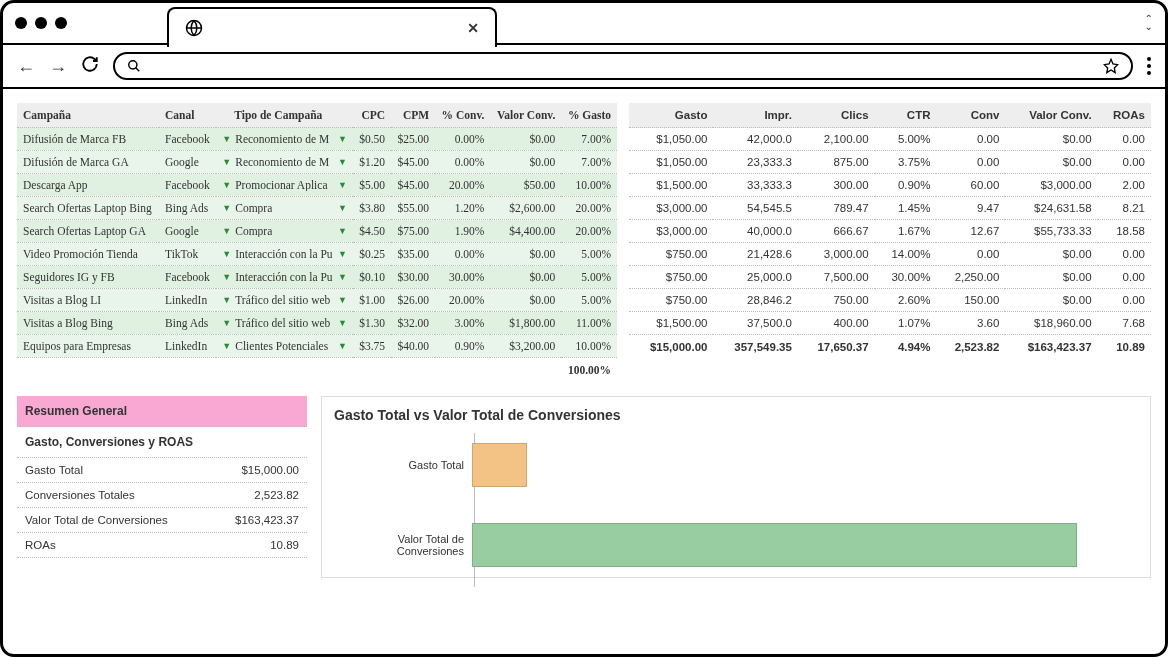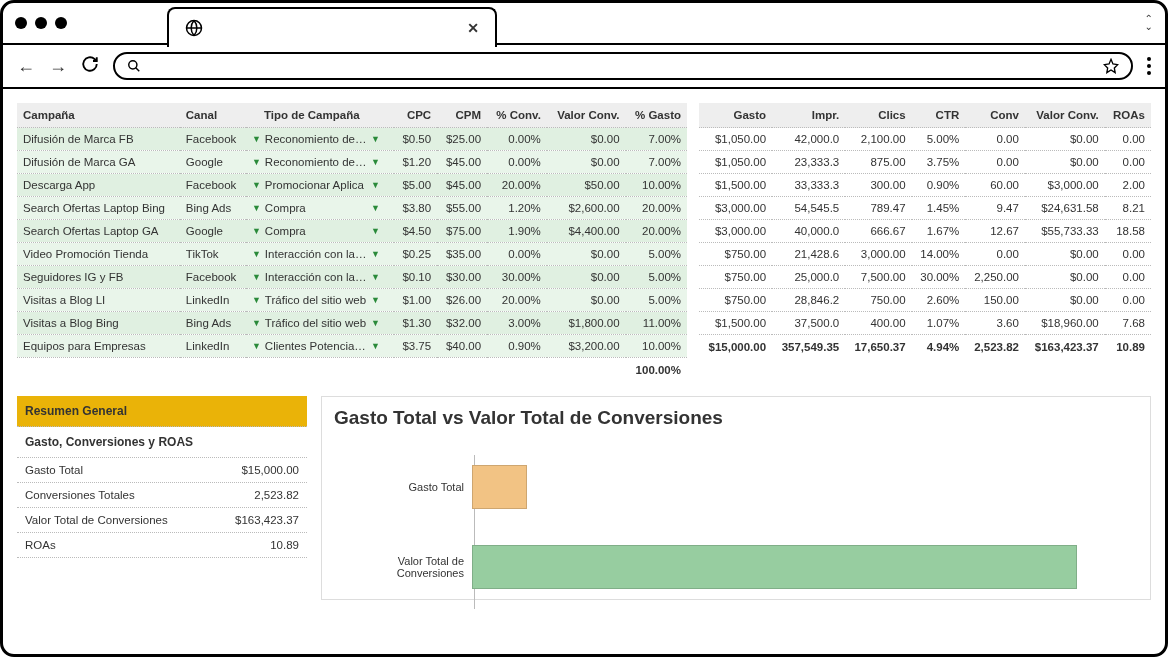--- a/index.html
+++ b/index.html
@@ -14,40 +14,40 @@
 .tab-arrows { margin-left: auto; display: flex; flex-direction: column; font-size: 10px; line-height: 8px; }
 .toolbar { height: 44px; display: flex; align-items: center; padding: 0 14px; gap: 14px; border-bottom: 2px solid #000; }
 .nav-btn { font-size: 18px; font-weight: bold; cursor: pointer; }
 .url-bar { flex: 1; height: 28px; border: 2px solid #000; border-radius: 14px; display: flex; align-items: center; padding: 0 12px; gap: 8px; }
 .url-search-icon { width: 14px; height: 14px; }
 .star-icon { margin-left: auto; width: 16px; height: 16px; }
 .menu-dots { display: flex; flex-direction: column; gap: 3px; }
 .menu-dots span { width: 4px; height: 4px; background: #000; border-radius: 50%; }
 .content { padding: 14px 14px 0 14px; display: flex; flex-direction: column; gap: 14px; height: calc(100% - 90px); overflow: hidden; }
 .tables-row { display: flex; gap: 12px; }
-.t1 { width: 670px; }
+.t1 { width: 600px; font-family: Liberation Serif, serif; }
 .t2 { flex: 1; }
 table { width: 100%; border-collapse: collapse; font-size: 11.5px; }
 thead th { background: #eee; text-align: left; padding: 6px 6px; border-bottom: 1px dotted #bbb; font-weight: bold; vertical-align: bottom; }
 thead th.num { text-align: right; }
 tbody td { padding: 5px 6px; border-bottom: 1px dotted #bbb; white-space: nowrap; overflow: hidden; text-overflow: ellipsis; }
 tbody tr.editable td { background: #e9f5ea; }
 tbody tr:nth-child(odd).editable td { background: #e0f0e1; }
 td.num { text-align: right; }
 .tipo-cell { display: flex; align-items: center; gap: 4px; max-width: 128px; }
 .caret-left, .caret-right { color: #2a8a3a; font-size: 9px; }
 .tipo-text { overflow: hidden; text-overflow: ellipsis; white-space: nowrap; flex: 1; }
 tfoot td { font-weight: bold; text-align: right; padding: 6px 6px; border-top: 1px dotted #bbb; }
 .bottom-row { display: flex; gap: 14px; }
 .summary-panel { width: 290px; }
-.summary-title { background: #eab308; font-weight: bold; padding: 8px; border-bottom: 1px dotted #bbb; }
+.summary-title { background: #f9a8d4; font-weight: bold; padding: 8px; border-bottom: 1px dotted #bbb; }
 .summary-subtitle { font-weight: bold; padding: 8px; border-bottom: 1px dotted #bbb; }
 .summary-row { display: flex; justify-content: space-between; padding: 6px 8px; border-bottom: 1px dotted #bbb; font-size: 11.5px; }
 .chart-panel { flex: 1; border: 1px solid #ddd; padding: 10px 12px; }
-.chart-title { font-weight: bold; font-size: 19px; margin-bottom: 26px; }
+.chart-title { font-weight: bold; font-size: 14px; margin-bottom: 10px; }
 .chart-area { display: flex; flex-direction: column; gap: 30px; position: relative; padding-top: 10px; }
 .axis-line { position: absolute; left: 140px; top: 0; bottom: -20px; width: 1px; background: #bbb; }
 .bar-row { display: flex; align-items: center; gap: 8px; }
 .bar-label { width: 130px; text-align: right; font-size: 11px; }
 .bar-track { flex: 1; height: 44px; position: relative; }
 .bar { position: absolute; top: 0; bottom: 0; left: 0; border: 1px solid rgba(0,0,0,0.15); }
 .bar.orange { background: #f2c384; }
 .bar.green { background: #97cda0; }
 </style>
 </head>

